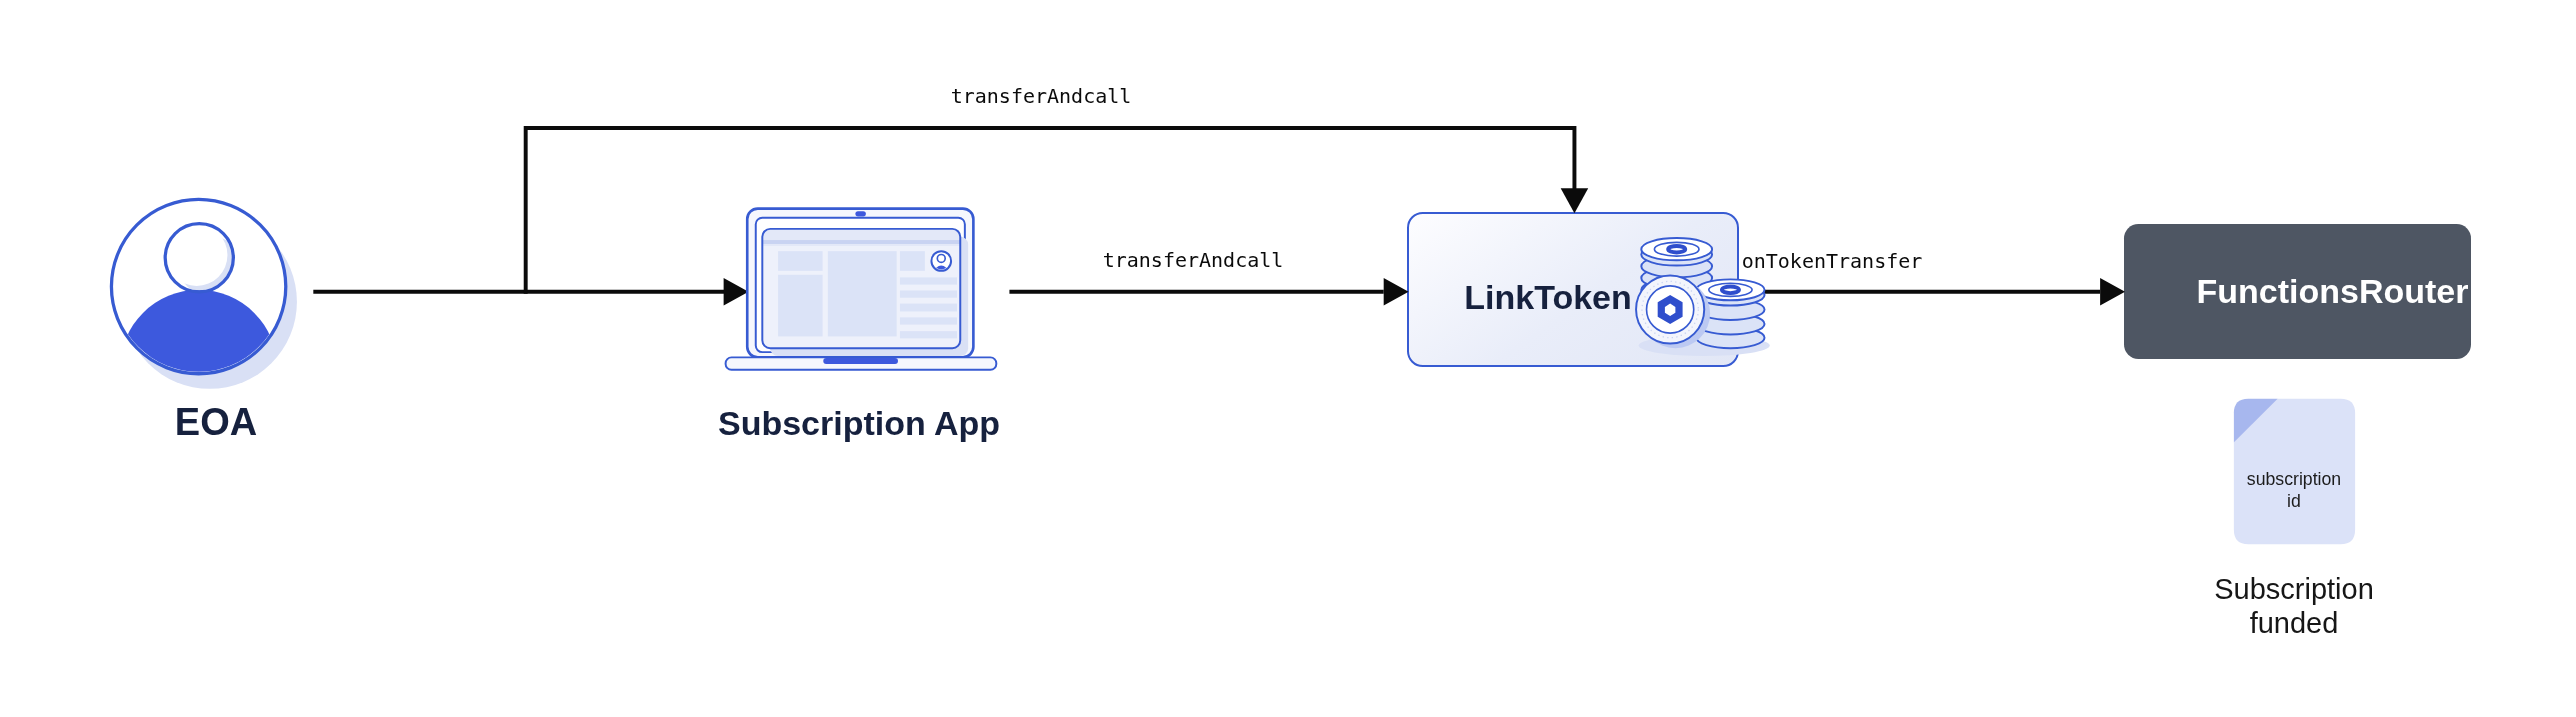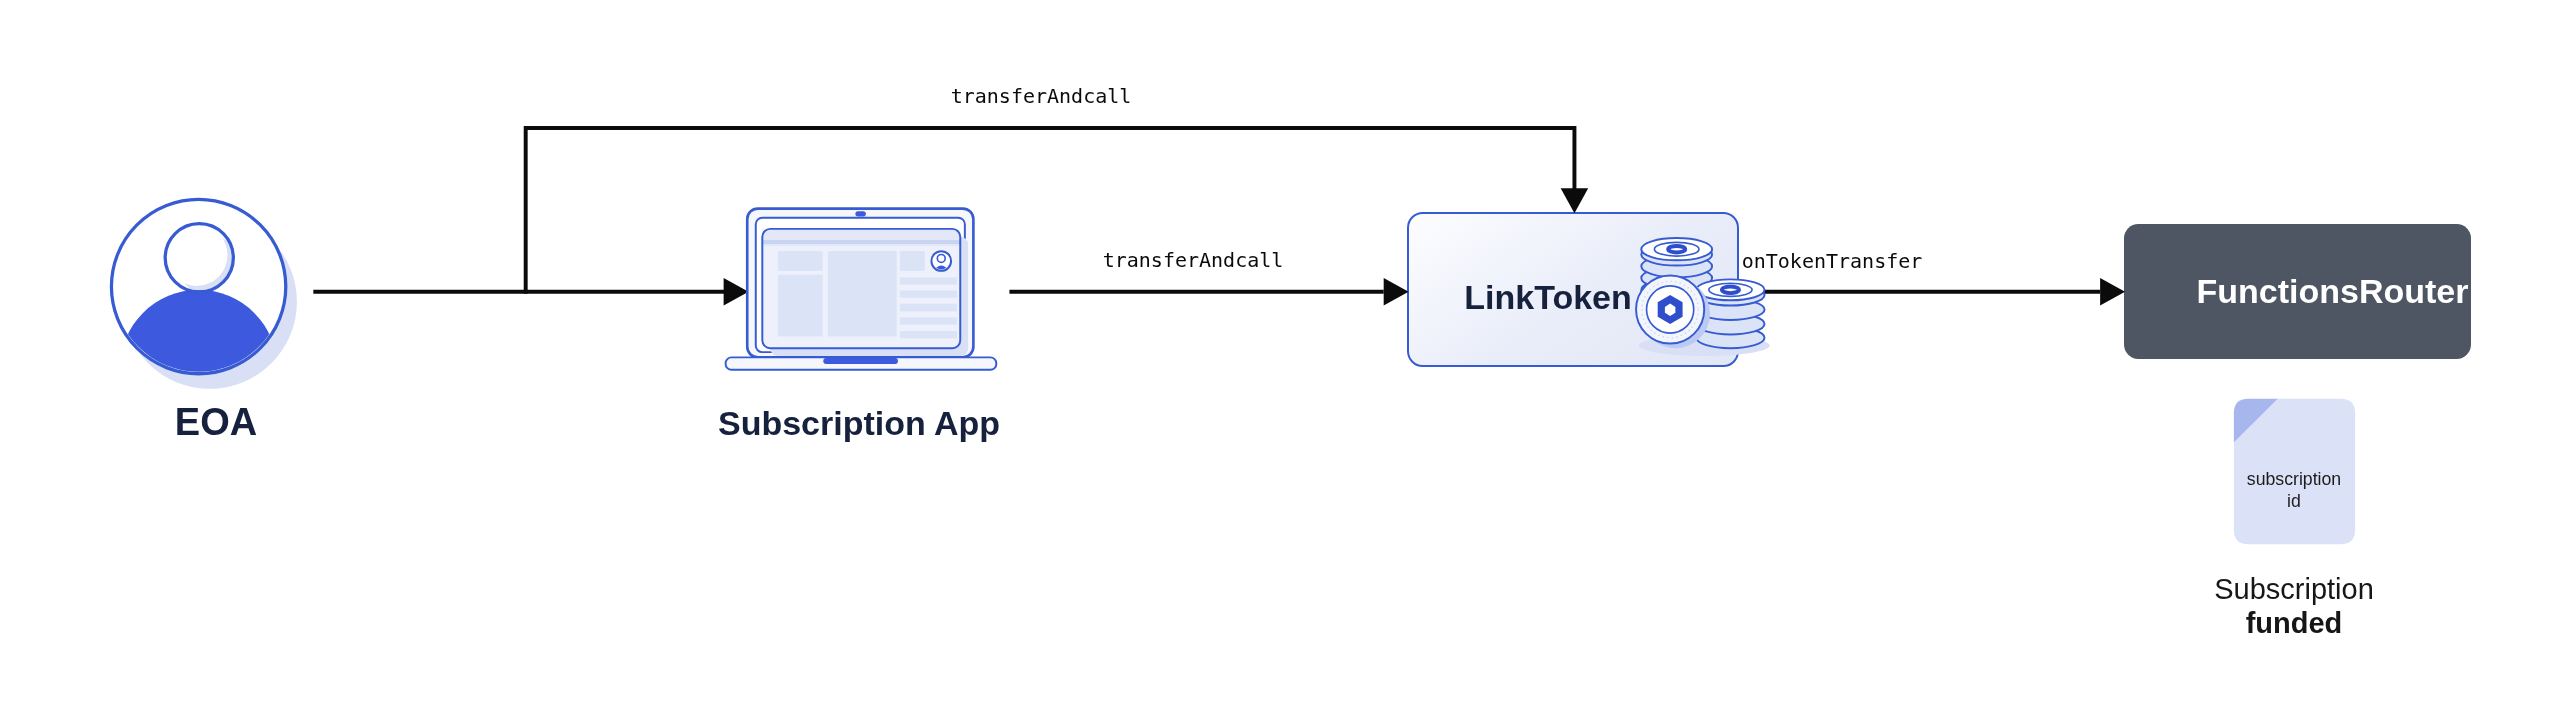--- a/index.html
+++ b/index.html
@@ -183,18 +183,18 @@
 
     <div class="abs mono-label" style="left:1832px;top:249px;">onTokenTransfer</div>
 
     <div class="doc-text">
       <span style="display:block;">subscription</span>
       <span style="display:block;">id</span>
     </div>
 
     <div class="caption">
       <span style="display:block;">Subscription</span>
-      <span style="display:block;font-weight:bold;">funded</span>
+      <span style="display:block;">funded</span>
     </div>
   </div>
 
 </div>
 
 
 </body></html>

